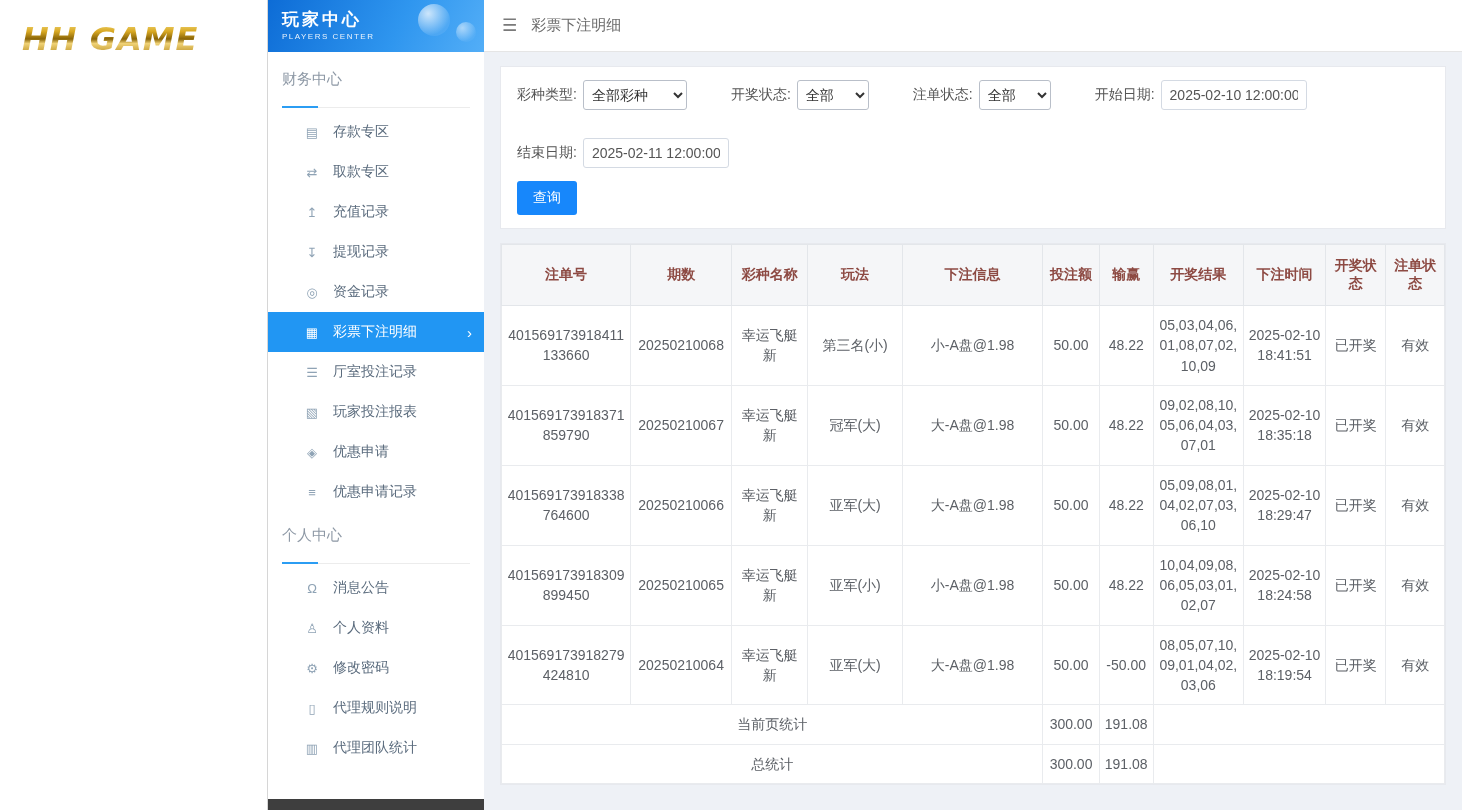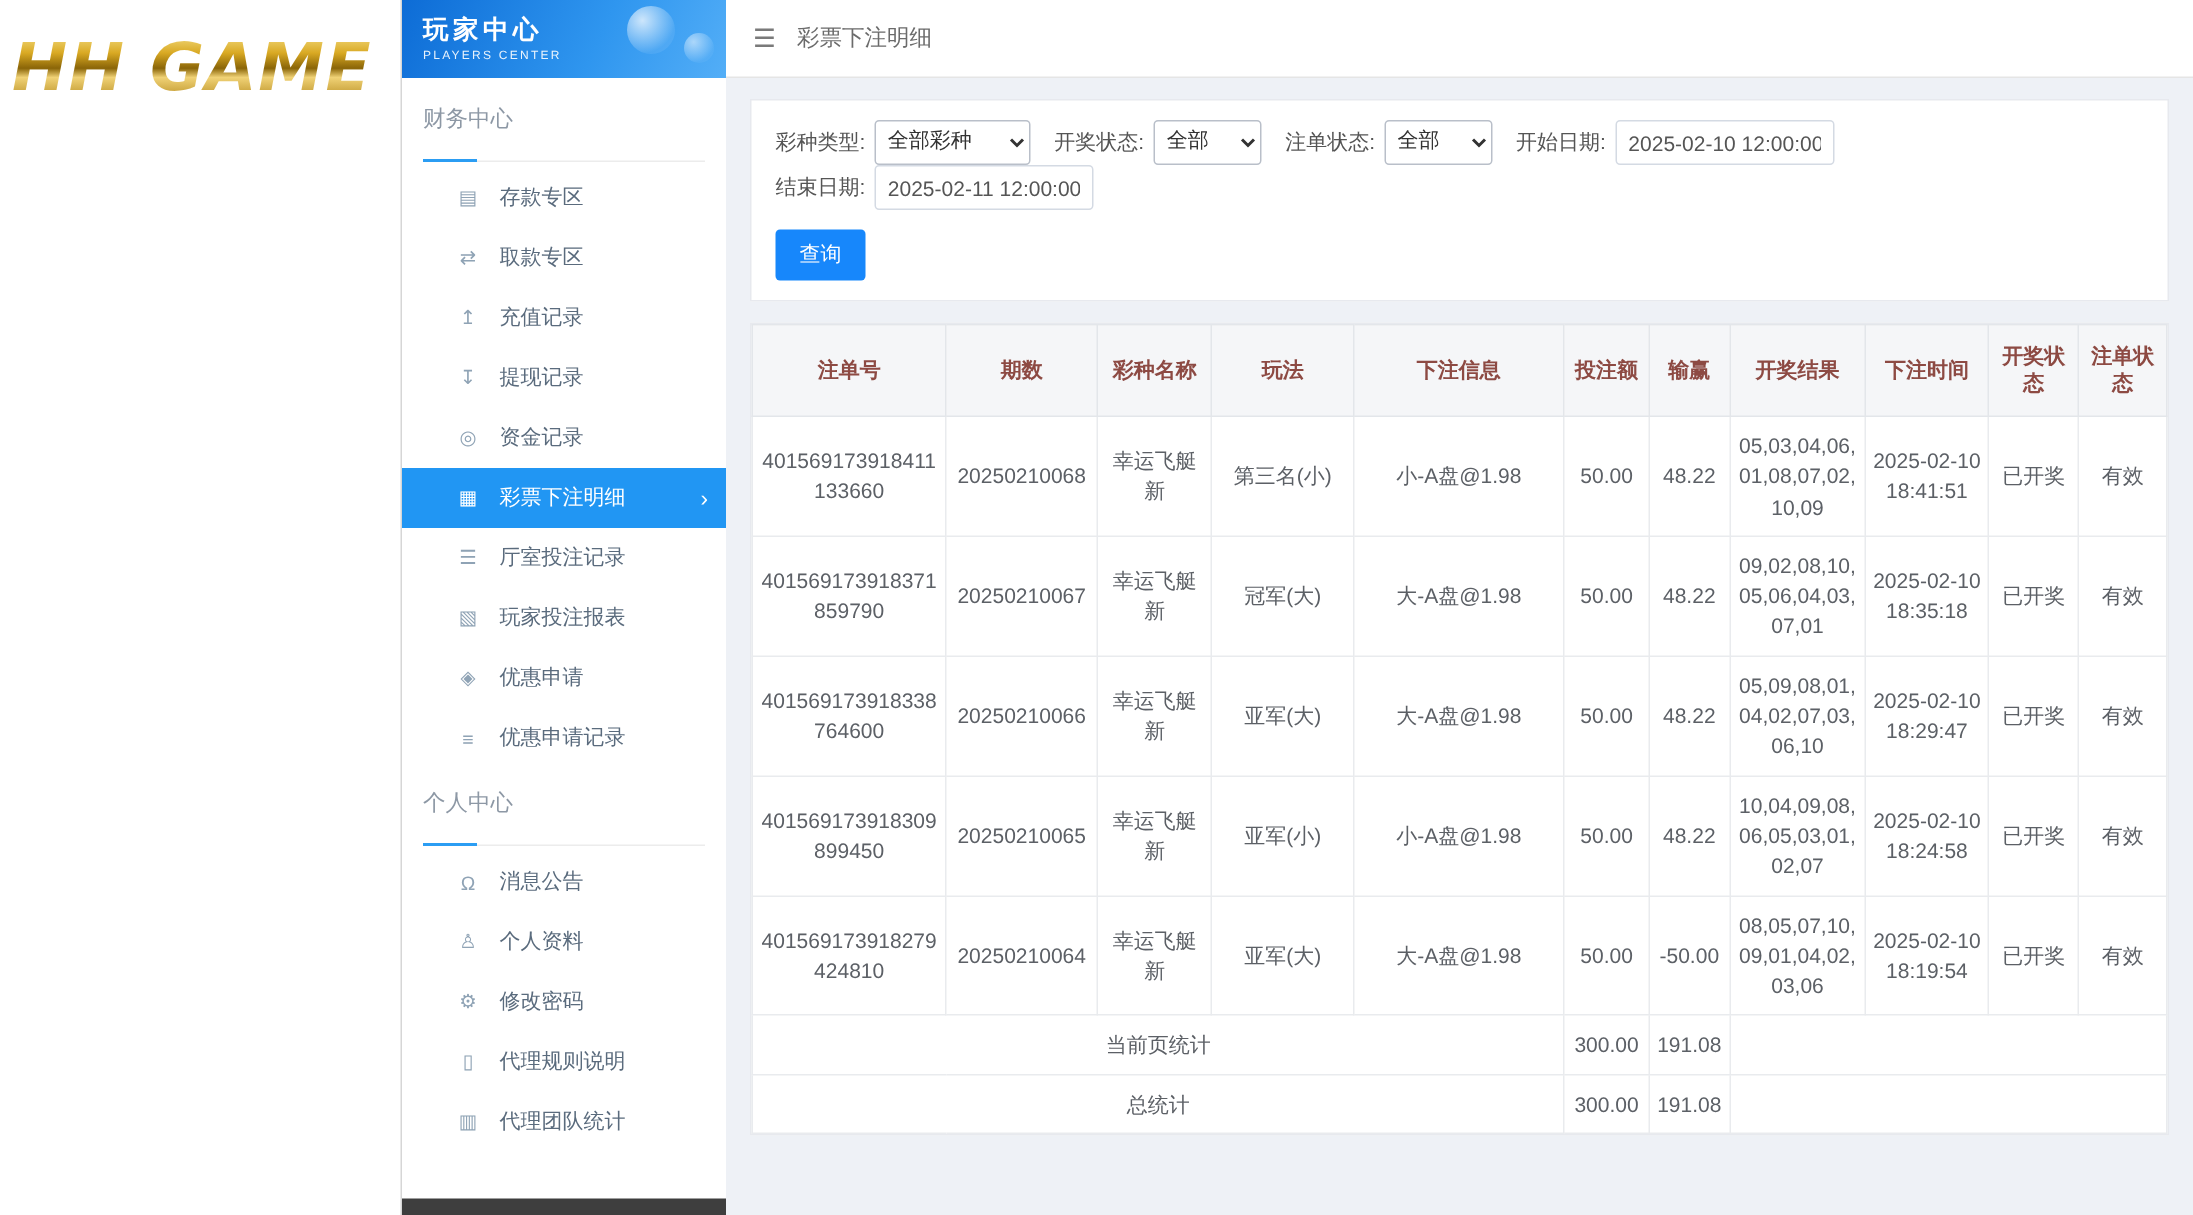--- a/index.html
+++ b/index.html
@@ -7,24 +7,24 @@
   body {
     display:flex;
     font-family:"Liberation Sans","DejaVu Sans",sans-serif;
     background:#ffffff;
     font-size:14px;
   }
 
   
   .logo-pane { width:267px; background:#fff; overflow:hidden; flex-shrink:0; }
   .logo {
-    margin:20px 0 0 8px;
+    margin:20px 0 0 22px;
     font-family:"DejaVu Sans",sans-serif;
     font-style:italic; font-weight:bold;
-    font-size:44px; letter-spacing:1px; white-space:nowrap;
+    font-size:32px; letter-spacing:1px; white-space:nowrap;
     background:linear-gradient(180deg,#f8e694 0%,#d9a923 30%,#8a6508 50%,#f0d276 62%,#a87a0a 100%);
     -webkit-background-clip:text; background-clip:text; color:transparent;
   }
 
   
   .sidebar { width:217px; flex-shrink:0; background:#fff; border-left:1px solid #d6d6d6;
     display:flex; flex-direction:column; overflow:hidden; }
   .sidebar-header { height:52px; flex-shrink:0; padding:8px 14px;
     background:linear-gradient(115deg,#0d6cd6 0%,#2f96ef 60%,#53aef7 100%);
     color:#fff; position:relative; overflow:hidden; }
@@ -52,25 +52,25 @@
   .topbar { height:52px; flex-shrink:0; background:#fff; border-bottom:1px solid #e5e5e5;
     display:flex; align-items:center; padding:0 18px; color:#6b6b6b; }
   .hamburger { font-size:17px; margin-right:14px; color:#7a7a7a; cursor:pointer; }
   .page-title { font-size:15px; }
 
   .content { flex:1; padding:14px 16px; overflow:hidden; }
   .card { background:#fff; border:1px solid #e7e9ee; }
 
   
   .filter-card { padding:13px 16px; }
-  .filter-row { display:flex; align-items:center; flex-wrap:wrap; color:#555; }
+  .filter-row { display:flex; align-items:center; flex-wrap:wrap; color:#555;gap:28px; }
   .f-group { display:flex; align-items:center; margin-right:16px; }
   .f-label { margin-right:6px; white-space:nowrap; }
   select { height:30px; border:1px solid #b9bfc9; border-radius:3px; padding:0 4px;
-    font-size:14px; color:#333; background:#fff; font-family:Liberation Mono, monospace; }
+    font-size:14px; color:#333; background:#fff; font-family:Liberation Serif, serif; }
   .sel-type { width:104px; }
   .sel-small { width:72px; }
   .date-input { height:30px; width:146px; border:1px solid #d4dae3; border-radius:3px;
     padding:0 8px; font-size:14px; color:#555; font-family:inherit; }
   .query-btn { margin-top:13px; background:#1787fb; color:#fff; border:none; border-radius:3px;
     padding:8px 16px; font-size:14px; cursor:pointer; font-family:Liberation Sans, sans-serif; }
 
   
   .table-card { margin-top:14px; }
   table { width:100%; border-collapse:collapse; table-layout:fixed; }

